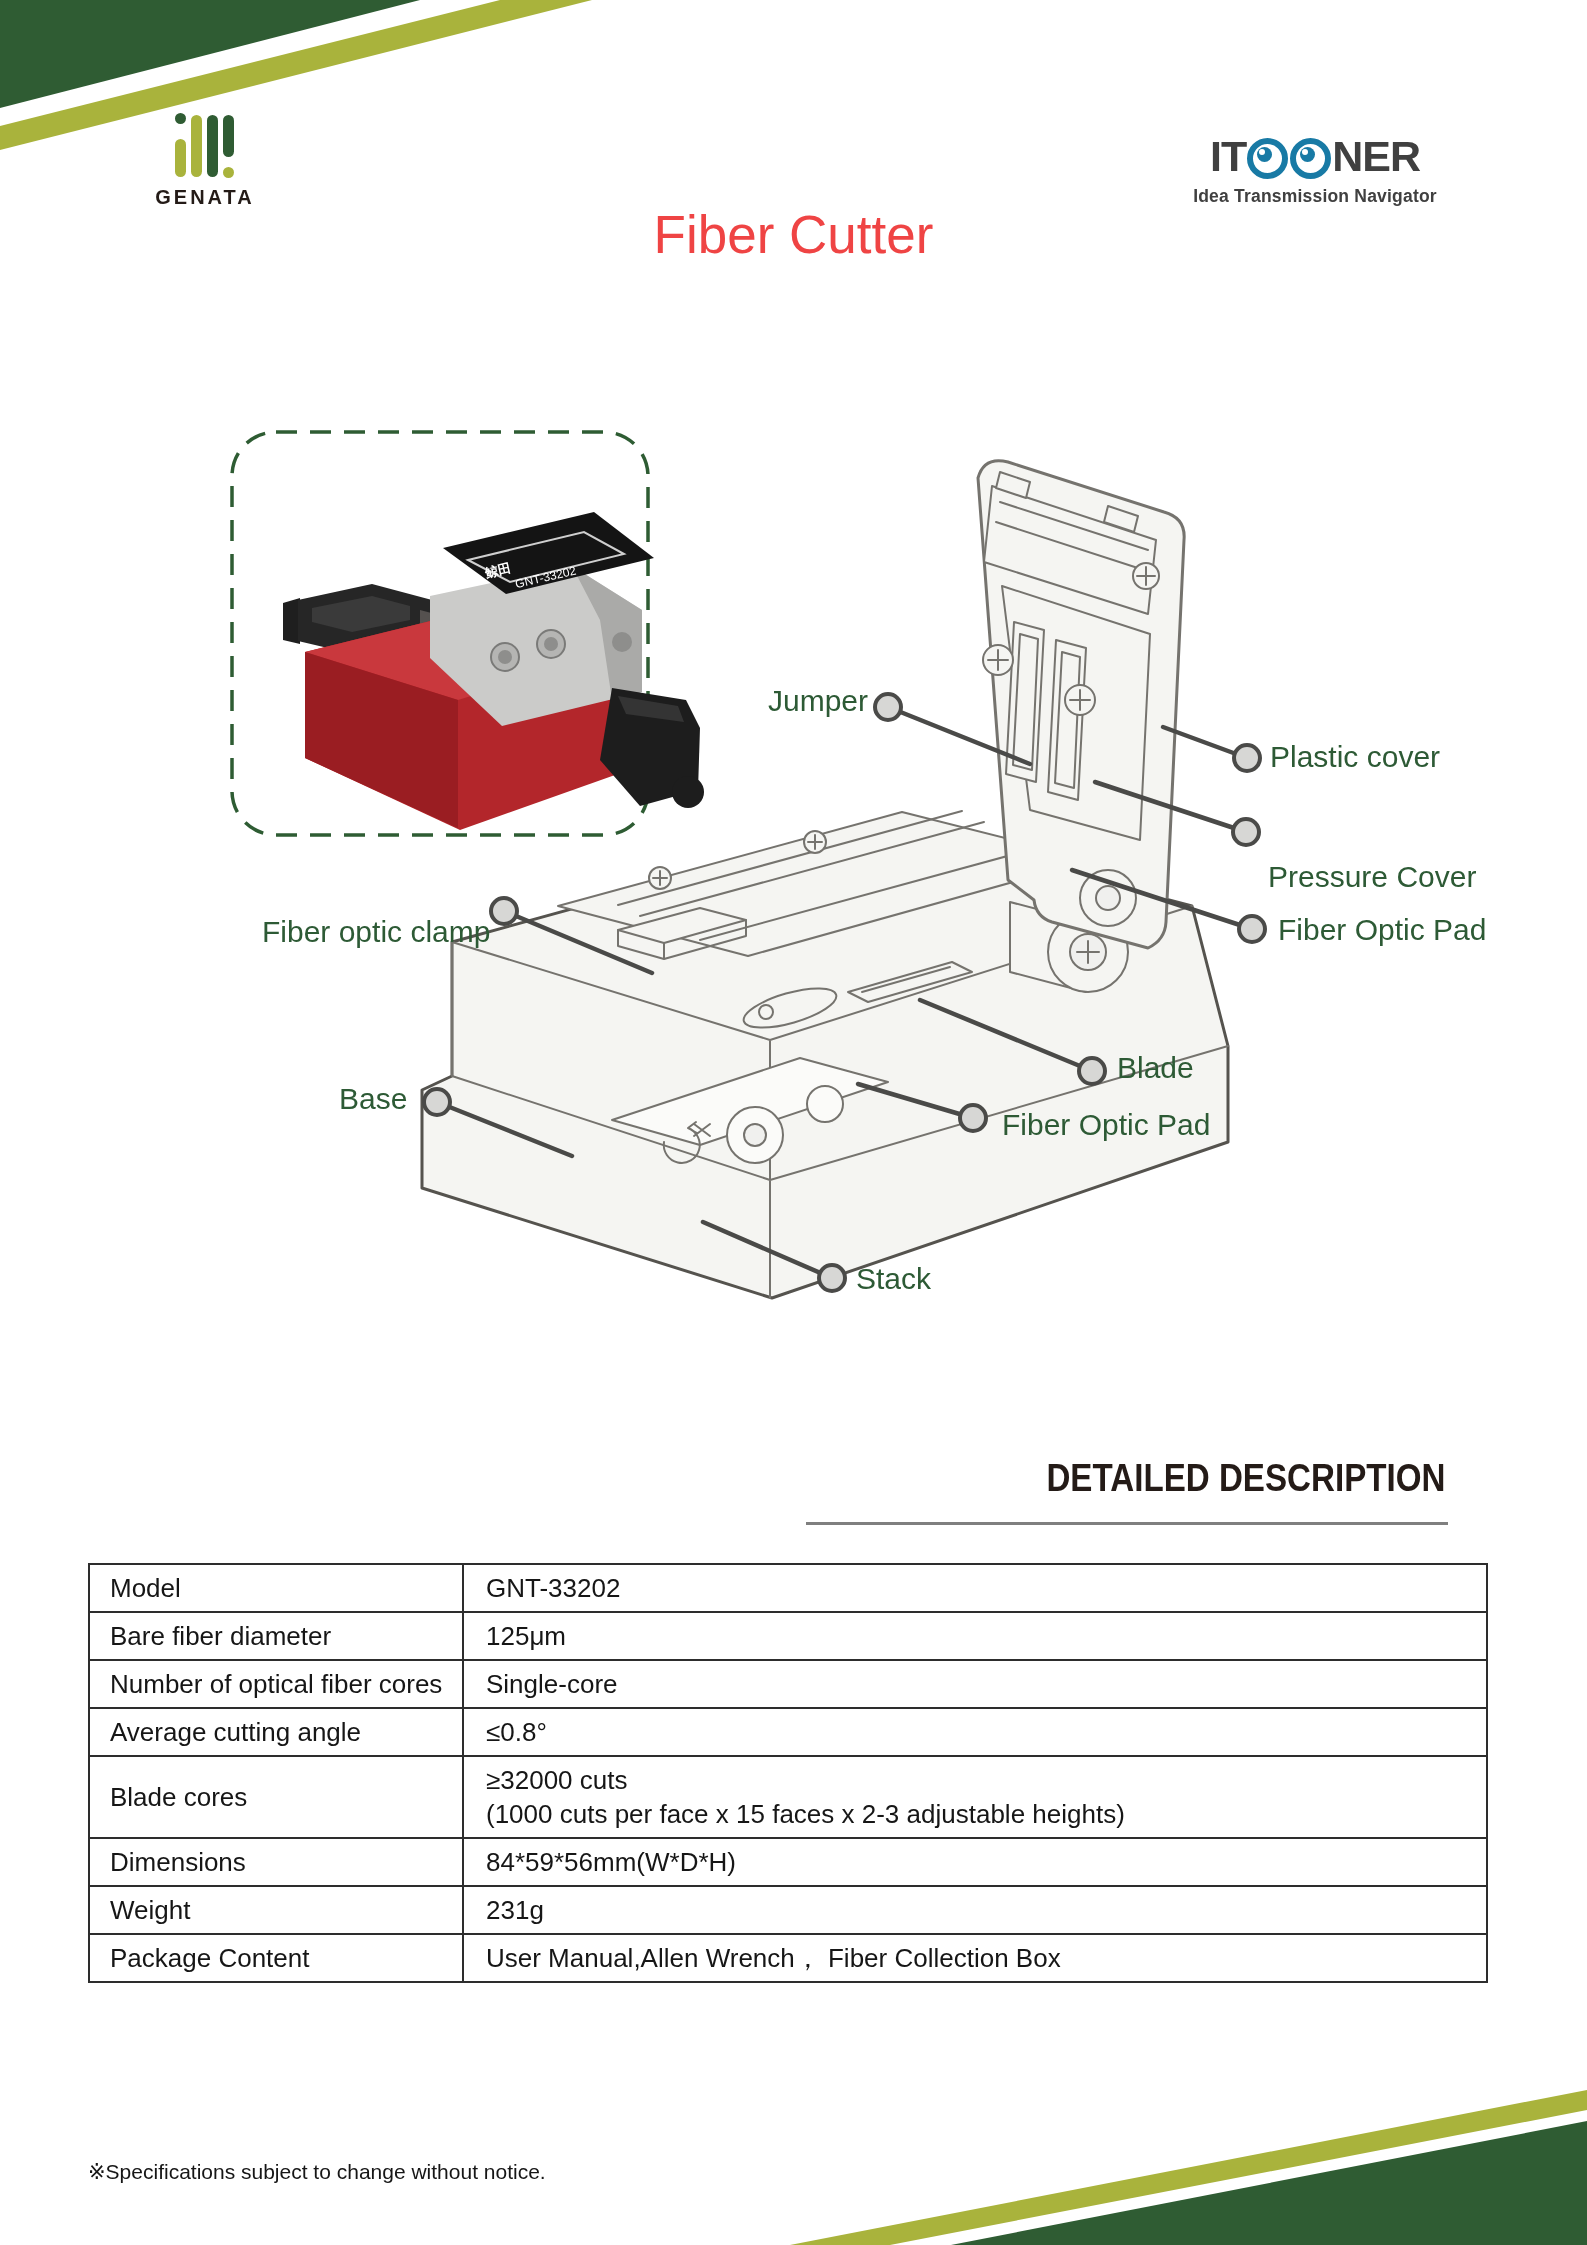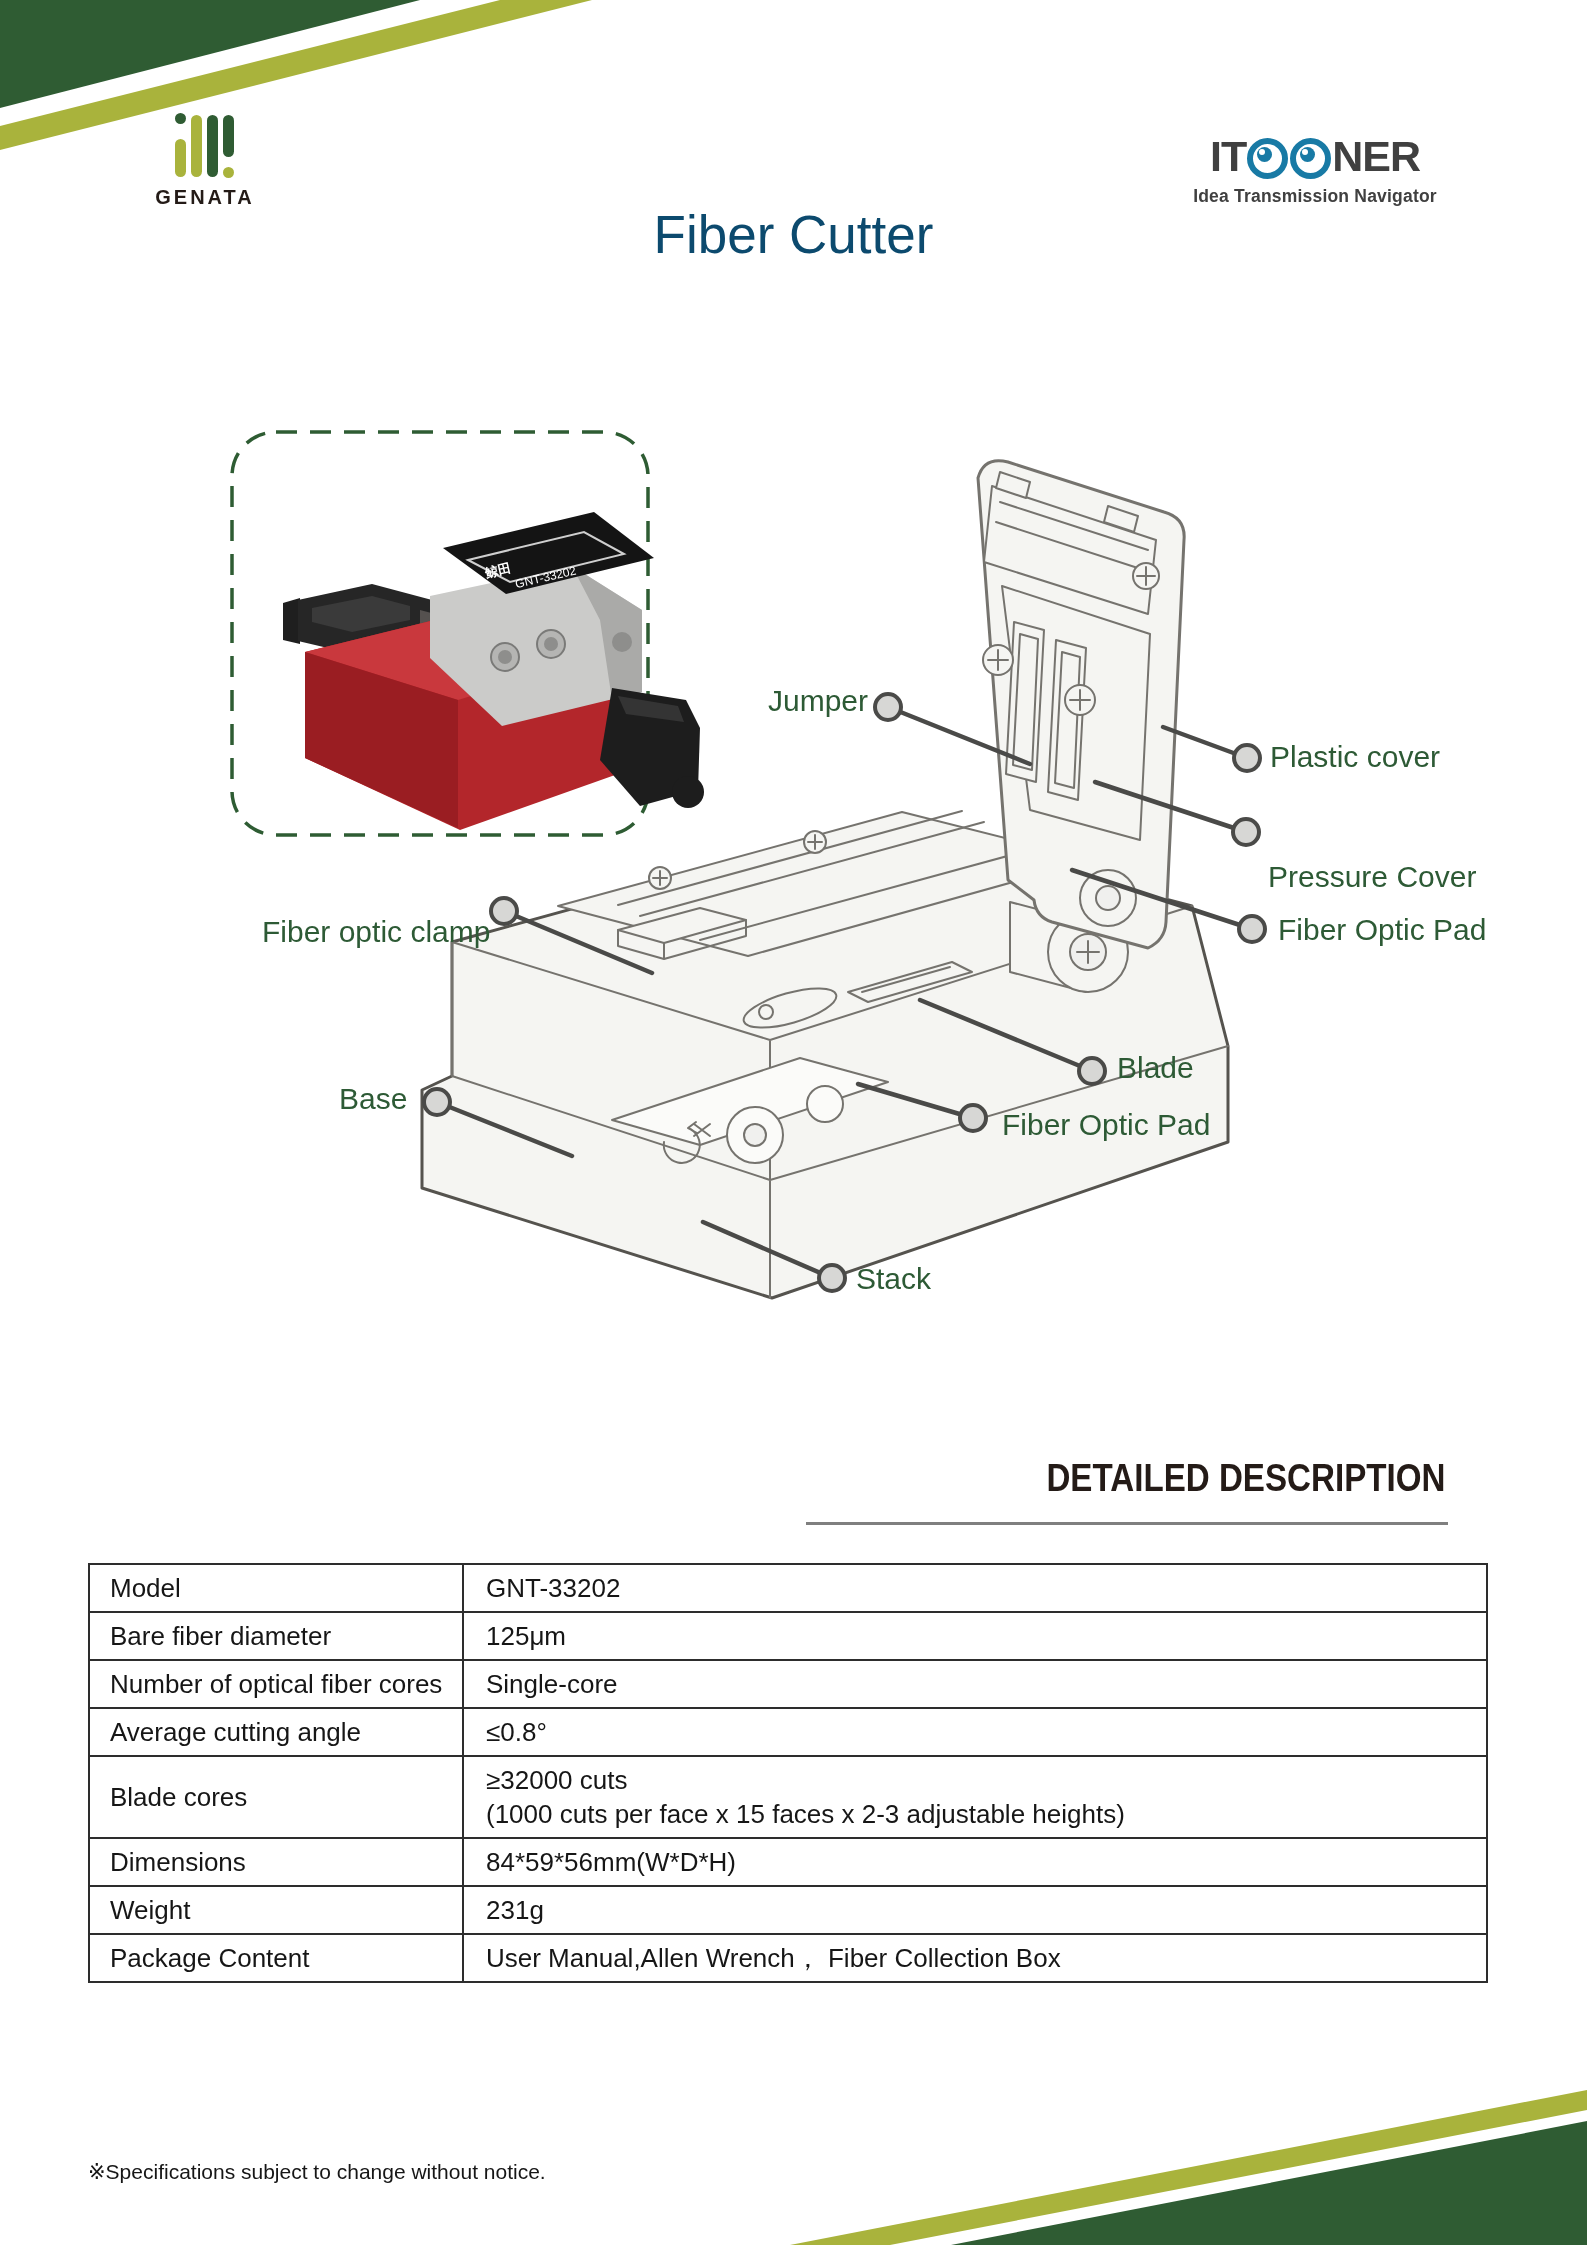--- a/index.html
+++ b/index.html
@@ -24,21 +24,21 @@
 
   
   .brand-right{left:1165px;top:108px;width:300px;text-align:center;color:#404040;margin-top:24px;}
   .wordmark{display:flex;align-items:center;justify-content:center;font-size:43px;font-weight:bold;letter-spacing:-1px;}
   .eye{display:inline-block;width:29px;height:29px;border:6px solid #187aa5;border-radius:50%;position:relative;margin:0 1px;top:2px;}
   .eye::before{content:"";position:absolute;width:15px;height:15px;background:#187aa5;border-radius:50%;top:3px;left:4px;}
   .eye::after{content:"";position:absolute;width:6px;height:6px;background:#ffffff;border-radius:50%;top:5px;left:6px;}
   .tagline{margin-top:5px;font-size:17.5px;font-weight:bold;letter-spacing:0.2px;}
 
   
-  .page-title{left:0;top:204px;width:1587px;text-align:center;font-size:53px;color:#0c4a6e;}
+  .page-title{left:0;top:204px;width:1587px;text-align:center;font-size:53px;color:#ef4444;}
 
   
   .dlabel{font-size:30px;color:#2d5a35;white-space:nowrap;line-height:34px;}
   .lb-jumper{left:700px;top:684px;width:168px;text-align:right;}
   .lb-plastic{left:1270px;top:740px;}
   .lb-pressure{left:1268px;top:818px;margin-top:42px;}
   .lb-fop-right{left:1278px;top:913px;}
   .lb-clamp{left:262px;top:915px;}
   .lb-blade{left:1117px;top:1051px;}
   .lb-fop-lower{left:1002px;top:1108px;}

